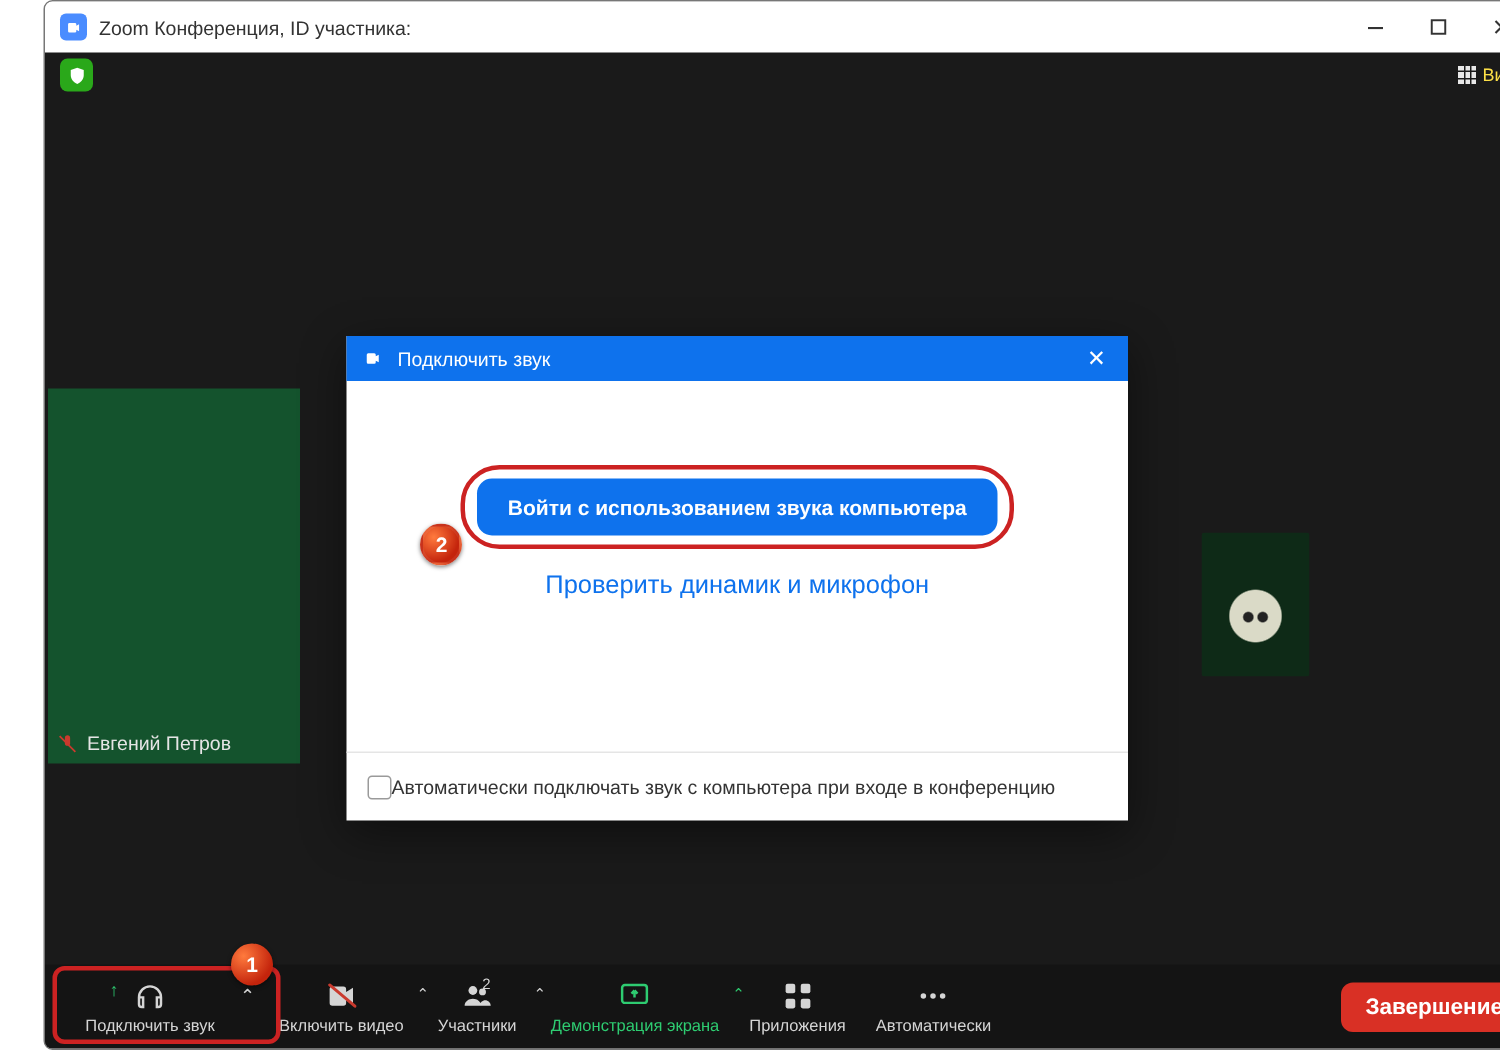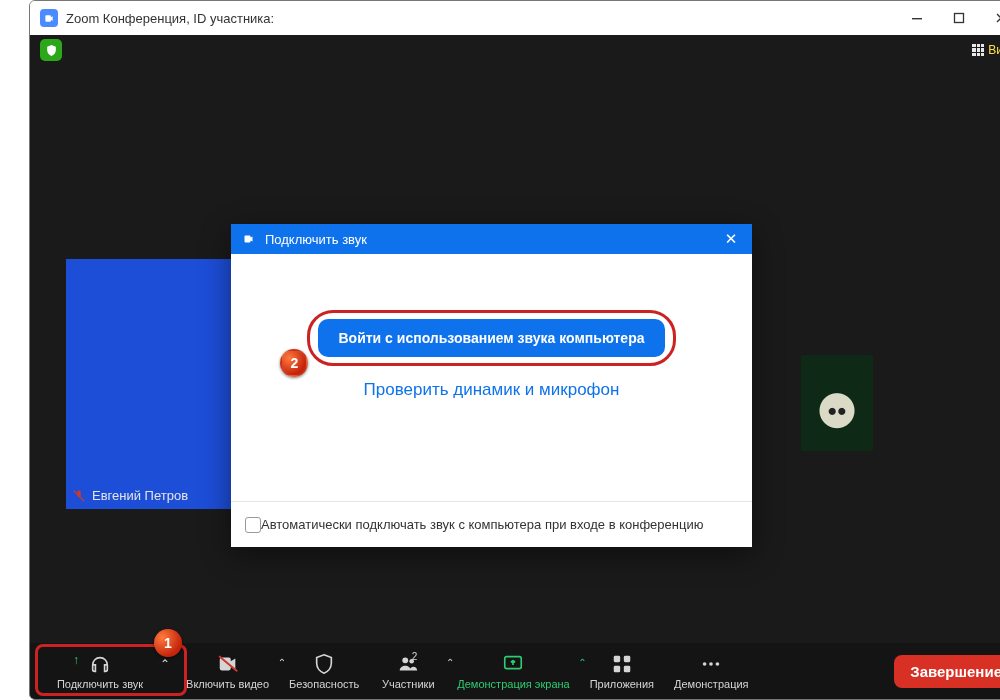--- a/index.html
+++ b/index.html
@@ -16,21 +16,21 @@
   
   .stage { flex: 1; background: #1a1a1a; position: relative; }
   .stage-top { height: 30px; display: flex; align-items: center; padding: 0 10px; }
   .shield-badge { width: 22px; height: 22px; background: #2aa81a; border-radius: 5px; display: flex; align-items: center; justify-content: center; }
   .shield-badge svg { width: 13px; height: 13px; fill: #fff; }
   .view-btn { margin-left: auto; color: #fde047; font-size: 12px; display: flex; align-items: center; gap: 4px; padding: 4px 8px; cursor: pointer; }
   .view-btn .grid-ico { width: 12px; height: 12px; display: grid; grid-template-columns: 1fr 1fr 1fr; grid-template-rows: 1fr 1fr 1fr; gap: 1px; }
   .view-btn .grid-ico span { background: #e8e8e8; }
 
   
-  .tile { position: absolute; left: 36px; top: 224px; width: 168px; height: 250px; background: #1d4ed8; text-align: right; }
+  .tile { position: absolute; left: 2px; top: 224px; width: 168px; height: 250px; background: #14532d; text-align: right; }
   .tile .label { position: absolute; left: 6px; bottom: 6px; color: #e5e5e5; font-size: 13px; display: flex; align-items: center; gap: 6px; }
   .tile .label svg { width: 14px; height: 14px; fill: #ca3a2e; }
 
   .tile2 { position: absolute; right: 155px; top: 320px; width: 72px; height: 96px; background: radial-gradient(circle at 50% 58%, #dadac7 0 17px, rgba(0,0,0,0) 18px), #0e2a17; border-radius: 2px; }
   .tile2::after { content: ""; position: absolute; left: 50%; top: 44%; width: 32px; height: 36px; transform: translateX(-50%); background: radial-gradient(circle at 35% 40%, #222 0 3px, transparent 4px), radial-gradient(circle at 65% 40%, #222 0 3px, transparent 4px); border-radius: 50% 50% 40% 40%; }
 
   
   .dialog { position: absolute; left: 201px; top: 189px; width: 521px; height: 323px; background: #fff; box-shadow: 0 8px 28px rgba(0,0,0,.45); display: flex; flex-direction: column; }
   .dialog-title { height: 30px; background: #0e72ed; color: #fff; display: flex; align-items: center; padding: 0 6px 0 10px; font-size: 13px; }
   .dialog-title .app-icon { width: 16px; height: 16px; background: #fff0; border-radius: 4px; display: flex; align-items: center; justify-content: center; margin-right: 8px; }
@@ -170,28 +170,20 @@
         <div class="ico">
           <svg viewBox="0 0 24 24">
               <path d="M3 7a2 2 0 0 1 2-2h8a2 2 0 0 1 2 2v2l5-3v12l-5-3v2a2 2 0 0 1-2 2H5a2 2 0 0 1-2-2z"></path>
             </svg>
           <span class="slash"></span>
         </div>
         <span>Включить видео</span>
         <span class="caret">⌃</span>
       </div>
 
-      <div class="tbtn">
-        <div class="ico">
-            <svg viewBox="0 0 24 24">
-              <path d="M12 2l8 3v6c0 5-3.4 9.4-8 11-4.6-1.6-8-6-8-11V5z" fill="none" stroke="#d5d5d5" stroke-width="1.8"></path>
-            </svg>
-          </div>
-        <span>Безопасность</span>
-      </div>
 
       <div class="tbtn">
         <div class="ico">
           <svg viewBox="0 0 24 24">
               <circle cx="9" cy="8" r="3.2"></circle>
               <circle cx="16" cy="9" r="2.5"></circle>
               <path d="M3 19c0-3 3-5 6-5s6 2 6 5M14 19c0-2.2 2-4 4-4s4 1.8 4 4"></path>
             </svg>
           <span class="count">2</span>
         </div>
@@ -223,21 +215,21 @@
       </div>
 
       <div class="tbtn">
         <div class="ico">
             <svg viewBox="0 0 24 24">
               <circle cx="5" cy="12" r="2"></circle>
               <circle cx="12" cy="12" r="2"></circle>
               <circle cx="19" cy="12" r="2"></circle>
             </svg>
           </div>
-        <span>Демонстрация</span>
+        <span>Автоматически</span>
       </div>
 
       <span class="spacer"></span>
       <button class="end-btn">Завершение</button>
 
       <div class="hl1"></div>
       <div class="step-badge1">1</div>
     </div>
   </div>
 </div>

